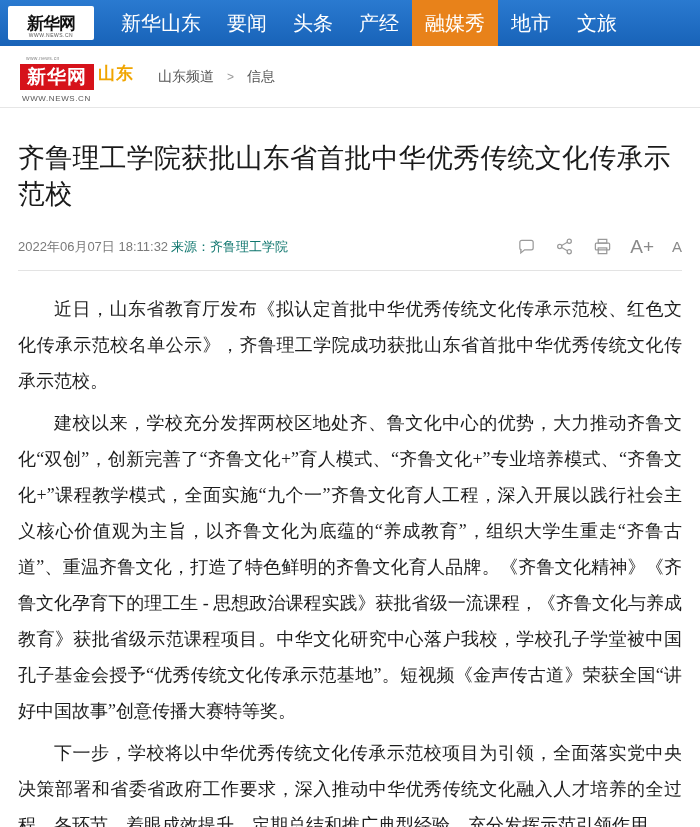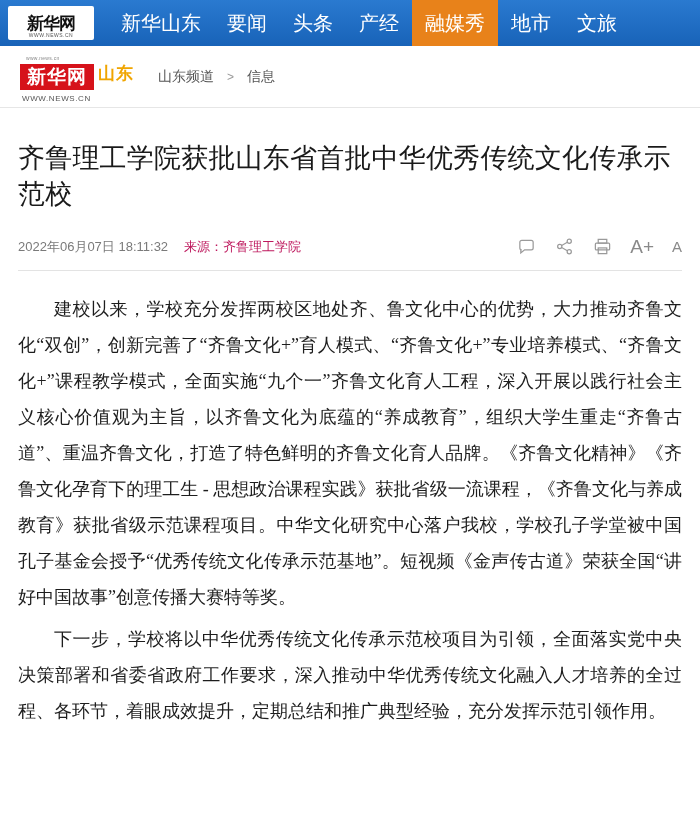--- a/index.html
+++ b/index.html
@@ -160,25 +160,25 @@
     display: flex;
     align-items: center;
     border-bottom: 1px solid #e3e3e3;
     padding-bottom: 13px;
   }
   .meta-left {
     font-size: 13px;
     color: #7a7a7a;
     display: flex;
     align-items: center;
-    gap: 16px;
+    gap: 3px;
     flex: 1;
   }
   .meta-source {
-    color: #be185d;
+    color: #0f766e;
   }
   .meta-tools {
     display: flex;
     align-items: center;
     gap: 18px;
     color: #8a8a8a;
   }
   .tool-icon {
     width: 20px;
     height: 20px;
@@ -282,17 +282,18 @@
           <rect x="2.5" y="6.5" width="15" height="7" rx="1"></rect>
           <rect x="5.5" y="11.5" width="9" height="6"></rect>
         </svg>
       </span>
       <span class="font-big">A+</span>
       <span class="font-small">A</span>
     </div>
   </div>
 
   <div class="body-text">
+    <p>近日，山东省教育厅发布《拟认定首批中华优秀传统文化传承示范校、红色文化传承示范校名单公示》，齐鲁理工学院成功获批山东省首批中华优秀传统文化传承示范校。</p>
     <p>建校以来，学校充分发挥两校区地处齐、鲁文化中心的优势，大力推动齐鲁文化“双创”，创新完善了“齐鲁文化+”育人模式、“齐鲁文化+”专业培养模式、“齐鲁文化+”课程教学模式，全面实施“九个一”齐鲁文化育人工程，深入开展以践行社会主义核心价值观为主旨，以齐鲁文化为底蕴的“养成教育”，组织大学生重走“齐鲁古道”、重温齐鲁文化，打造了特色鲜明的齐鲁文化育人品牌。《齐鲁文化精神》《齐鲁文化孕育下的理工生 - 思想政治课程实践》获批省级一流课程，《齐鲁文化与养成教育》获批省级示范课程项目。中华文化研究中心落户我校，学校孔子学堂被中国孔子基金会授予“优秀传统文化传承示范基地”。短视频《金声传古道》荣获全国“讲好中国故事”创意传播大赛特等奖。</p>
     <p>下一步，学校将以中华优秀传统文化传承示范校项目为引领，全面落实党中央决策部署和省委省政府工作要求，深入推动中华优秀传统文化融入人才培养的全过程、各环节，着眼成效提升，定期总结和推广典型经验，充分发挥示范引领作用。</p>
   </div>
 
 </div>
 
 </body></html>

